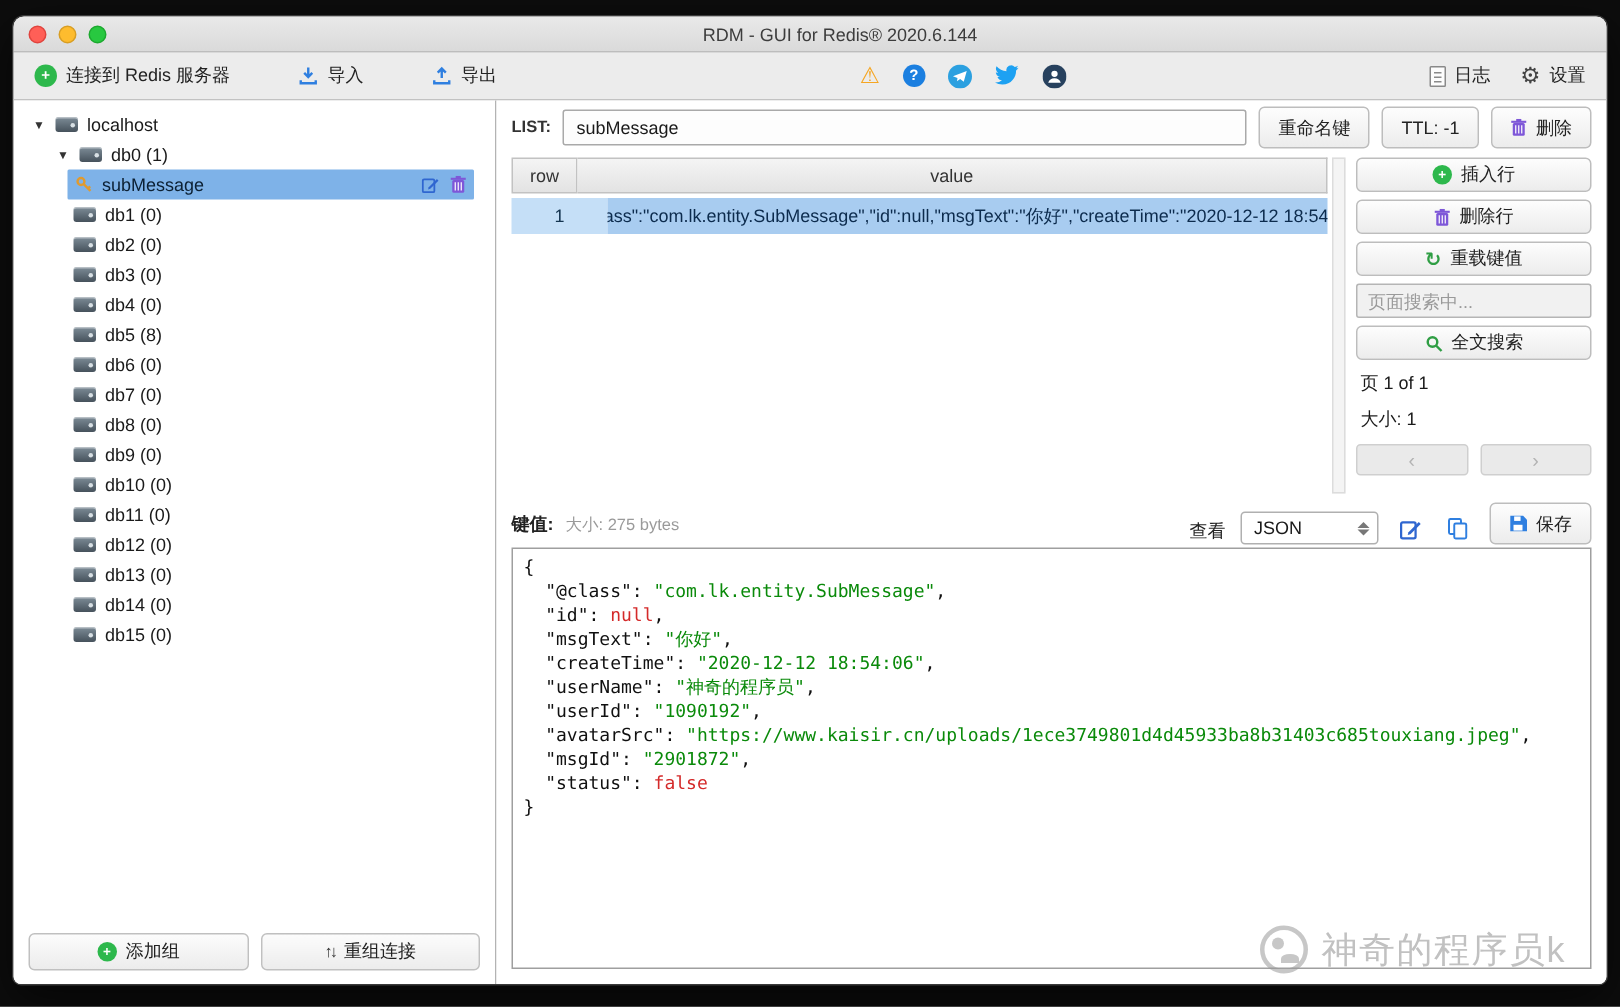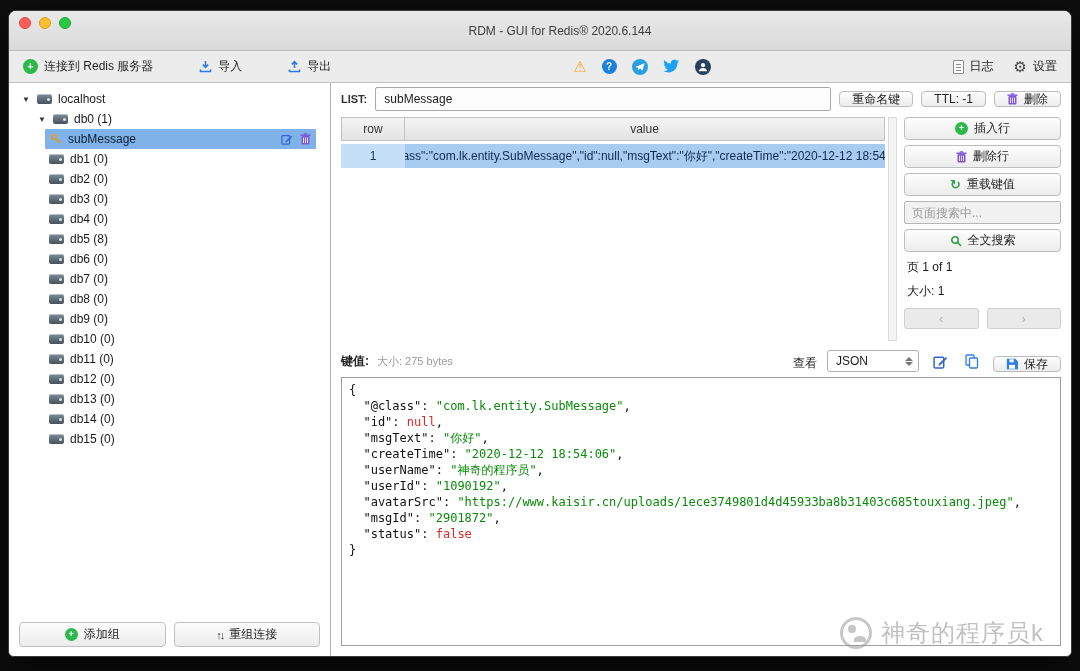--- a/index.html
+++ b/index.html
@@ -5,21 +5,21 @@
   * { margin:0; padding:0; box-sizing:border-box; }
   html,body { width:1080px; height:671px; background:#0d0d0d; font-family:"Liberation Sans","DejaVu Sans",sans-serif; overflow:hidden; }
   body { position:relative; }
 
   .window { position:absolute; left:8px; top:10px; width:1064px; height:647px;
     background:#fff; border-radius:8px 8px 6px 6px; overflow:hidden;
     box-shadow:0 10px 30px rgba(0,0,0,.6); display:flex; flex-direction:column;
     border:1px solid #3a3a3a; }
 
   
-  .titlebar { height:40px; flex:none; background:linear-gradient(#e9e9e9,#dadada);
+  .titlebar { height:24px; flex:none; background:linear-gradient(#e9e9e9,#dadada);
     border-bottom:1px solid #bdbdbd; position:relative; display:flex; align-items:center; justify-content:center;padding-left:40px; }
   .traffic { position:absolute; left:10px; top:6px; display:flex; gap:8px; }
   .tl { width:12px; height:12px; border-radius:50%; display:inline-block; }
   .tl.red { background:#ff5f57; border:1px solid #e0443e; }
   .tl.yellow { background:#febc2e; border:1px solid #d89e24; }
   .tl.green { background:#28c840; border:1px solid #1ca92f; }
   .title-text { font-size:12px; color:#3c3c3c; }
 
   
   .toolbar { height:32px; flex:none; background:#ececec; border-bottom:1px solid #c2c2c2;
@@ -61,30 +61,30 @@
   
   .main { flex:1; display:flex; flex-direction:column; min-width:0; background:#fff; }
   .tab-row { height:26px; flex:none; display:flex; align-items:center; justify-content:center; }
   .tab { display:flex; align-items:center; gap:5px; font-size:12px; color:#1a1a1a; }
   .tab-close { color:#d63a32; font-weight:bold; font-size:13px; margin-left:3px; }
 
   .key-row { flex:none; display:flex; align-items:center; gap:8px; padding:4px 10px 6px; }
   .type-label { font-size:11px; font-weight:bold; color:#333; }
   .key-input { flex:1; height:24px; border:1px solid #a9a9a9; background:#fdfdfd; padding:0 8px; font-size:12px;
     font-family:"Liberation Sans","DejaVu Sans",sans-serif; color:#1a1a1a; border-radius:2px; }
-  .btn { height:16px; padding:0 12px; background:linear-gradient(#fdfdfd,#ececec); border:1px solid #bdbdbd; border-radius:4px;
+  .btn { height:28px; padding:0 12px; background:linear-gradient(#fdfdfd,#ececec); border:1px solid #bdbdbd; border-radius:4px;
     display:inline-flex; align-items:center; justify-content:center; gap:6px; font-size:12px; color:#222; cursor:default;
     font-family:"Liberation Sans","DejaVu Sans",sans-serif; }
 
   .middle { flex:none; height:224px; display:flex; padding:0 10px; min-width:0; }
   .table-wrap { flex:1; display:flex; flex-direction:column; min-width:0; }
   .grid-header { display:flex; height:24px; flex:none; }
   .gh-cell { background:linear-gradient(#f4f4f4,#e3e3e3); border:1px solid #c2c2c2; border-left:none;
     display:flex; align-items:center; justify-content:center; font-size:12px; color:#333; }
-  .gh-cell:first-child { border-left:1px solid #c2c2c2; width:64px; flex:none; }
+  .gh-cell:first-child { border-left:1px solid #c2c2c2; width:44px; flex:none; }
   .gh-cell.val { flex:1; }
   .grid-row { display:flex; height:24px; flex:none; margin-top:3px; }
   .cell-rownum { width:64px; flex:none; background:#c5dff7; display:flex; align-items:center; justify-content:center;
     font-size:12px; color:#14344f; }
   .cell-value { flex:1; background:#a8ccf0; display:flex; align-items:center; justify-content:center; font-size:12px;
     color:#0c2b4d; overflow:hidden; white-space:nowrap; padding:0 6px; }
   .vscroll { width:9px; flex:none; background:#f4f4f4; border:1px solid #dcdcdc; margin-left:3px; }
 
   .actions-col { width:157px; flex:none; margin-left:7px; display:flex; flex-direction:column; gap:5px; }
   .actions-col .btn { width:100%; height:23px; }

